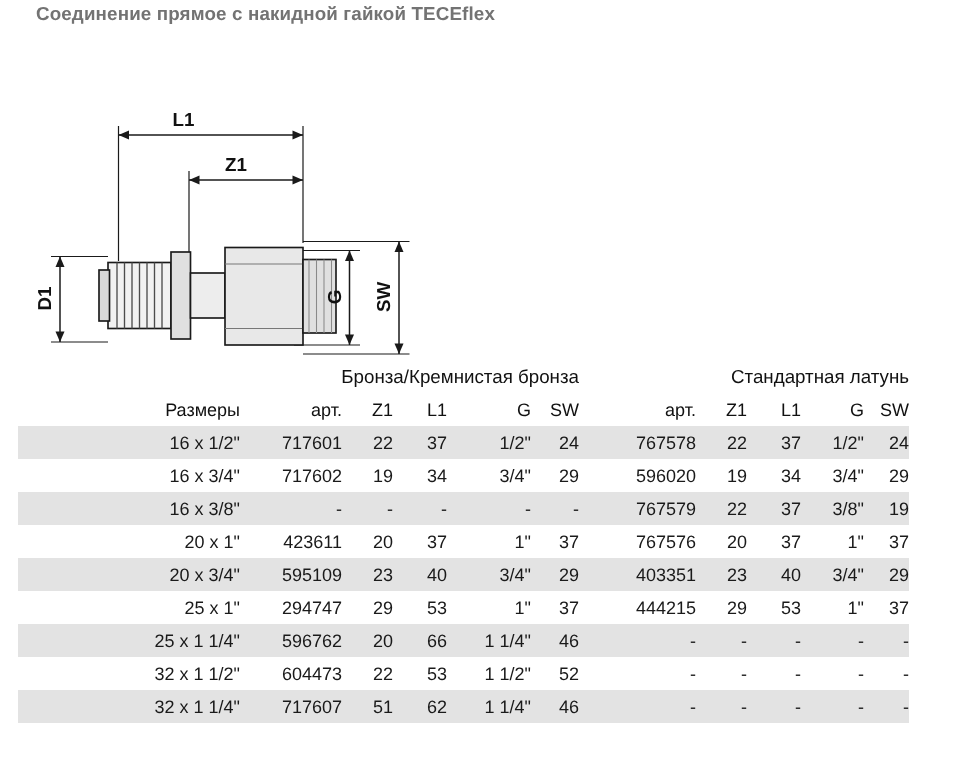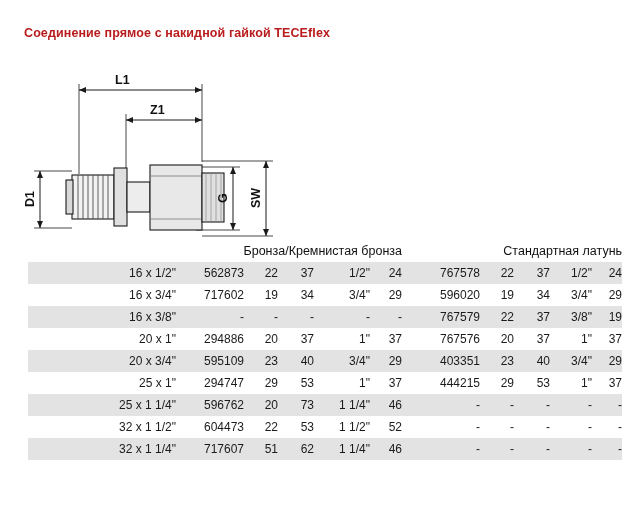--- a/index.html
+++ b/index.html
@@ -11,36 +11,36 @@
     height: 521px;
     background: #ffffff;
     font-family: "Liberation Sans", sans-serif;
     color: #1a1a1a;
     position: relative;
     overflow: hidden;
   }
   .title {
     position: absolute;
     left: 24px;
-    top: 26px;
+    top: 2px;
     font-size: 12.5px;
     font-weight: bold;
-    color: #b91c1c;
+    color: #737373;
     letter-spacing: 0.1px;
   }
   .drawing {
     position: absolute;
     left: 0;
     top: 34px;
     width: 639px;
     height: 205px;
   }
   .table-wrap {
     position: absolute;
-    left: 28px;
+    left: 12px;
     top: 240px;
     width: 594px;
   }
   table.spec {
     border-collapse: collapse;
     font-size: 12px;
     width: 594px;
     table-layout: fixed;
   }
   table.spec td, table.spec th {
@@ -195,24 +195,38 @@
       <col style="width:42px">
       <col style="width:30px">
     </colgroup>
     <tbody>
         <tr class="grp-head">
       <th></th>
       <th colspan="5">Бронза/Кремнистая бронза</th>
       <th></th>
       <th colspan="5">Стандартная латунь</th>
     </tr>
+    <tr class="col-head">
+      <td class="size">Размеры</td>
+      <td class="art">арт.</td>
+      <td class="num">Z1</td>
+      <td class="num">L1</td>
+      <td class="g">G</td>
+      <td class="sw">SW</td>
+      <td class="gap-col"></td>
+      <td class="art">арт.</td>
+      <td class="num">Z1</td>
+      <td class="num">L1</td>
+      <td class="g">G</td>
+      <td class="sw">SW</td>
+    </tr>
 
     <tr class="row-shaded">
       <td class="size">16 x 1/2"</td>
-      <td class="art">562873</td>
+      <td class="art">717601</td>
       <td class="num">22</td>
       <td class="num">37</td>
       <td class="g">1/2"</td>
       <td class="sw">24</td>
       <td class="gap-col"></td>
       <td class="art">767578</td>
       <td class="num">22</td>
       <td class="num">37</td>
       <td class="g">1/2"</td>
       <td class="sw">24</td>
@@ -243,21 +257,21 @@
       <td class="gap-col"></td>
       <td class="art">767579</td>
       <td class="num">22</td>
       <td class="num">37</td>
       <td class="g">3/8"</td>
       <td class="sw">19</td>
     </tr>
 
     <tr class="row-plain">
       <td class="size">20 x 1"</td>
-      <td class="art">294886</td>
+      <td class="art">423611</td>
       <td class="num">20</td>
       <td class="num">37</td>
       <td class="g">1"</td>
       <td class="sw">37</td>
       <td class="gap-col"></td>
       <td class="art">767576</td>
       <td class="num">20</td>
       <td class="num">37</td>
       <td class="g">1"</td>
       <td class="sw">37</td>
@@ -290,21 +304,21 @@
       <td class="num">29</td>
       <td class="num">53</td>
       <td class="g">1"</td>
       <td class="sw">37</td>
     </tr>
 
     <tr class="row-shaded">
       <td class="size">25 x 1 1/4"</td>
       <td class="art">596762</td>
       <td class="num">20</td>
-      <td class="num">73</td>
+      <td class="num">66</td>
       <td class="g">1 1/4"</td>
       <td class="sw">46</td>
       <td class="gap-col"></td>
       <td class="art">-</td>
       <td class="num">-</td>
       <td class="num">-</td>
       <td class="g">-</td>
       <td class="sw">-</td>
     </tr>
 

